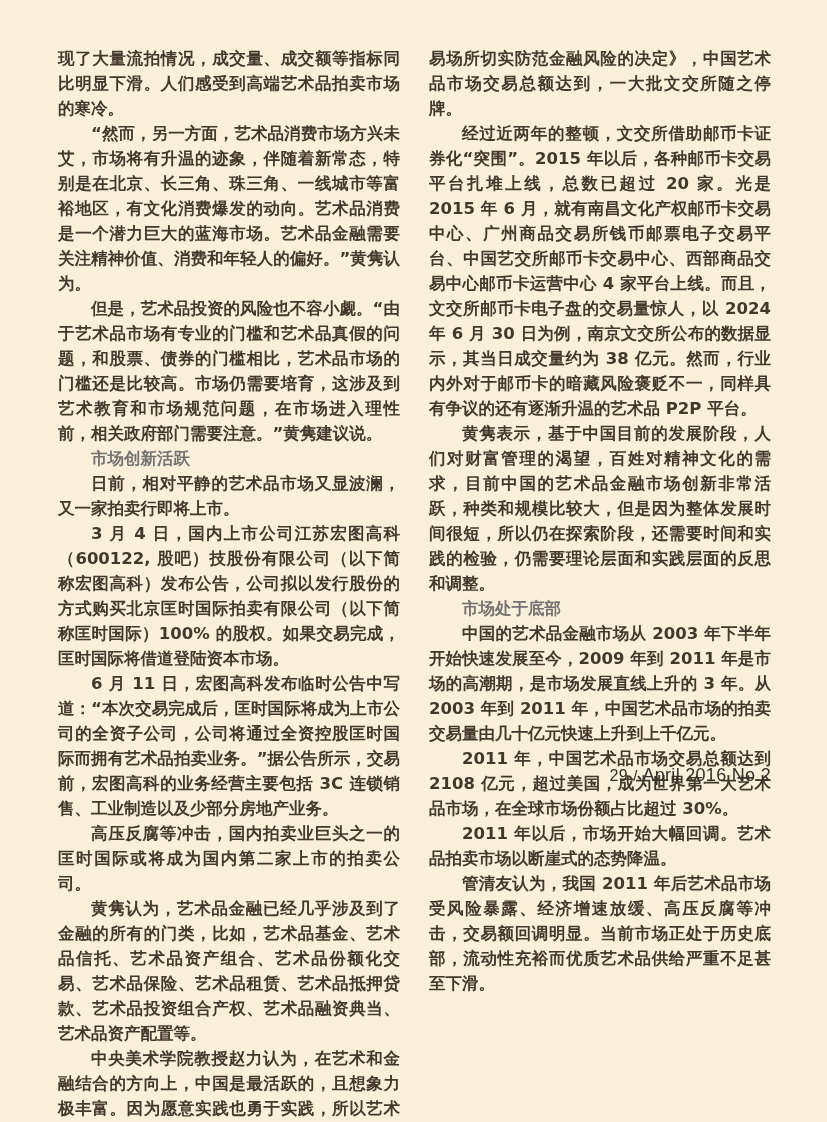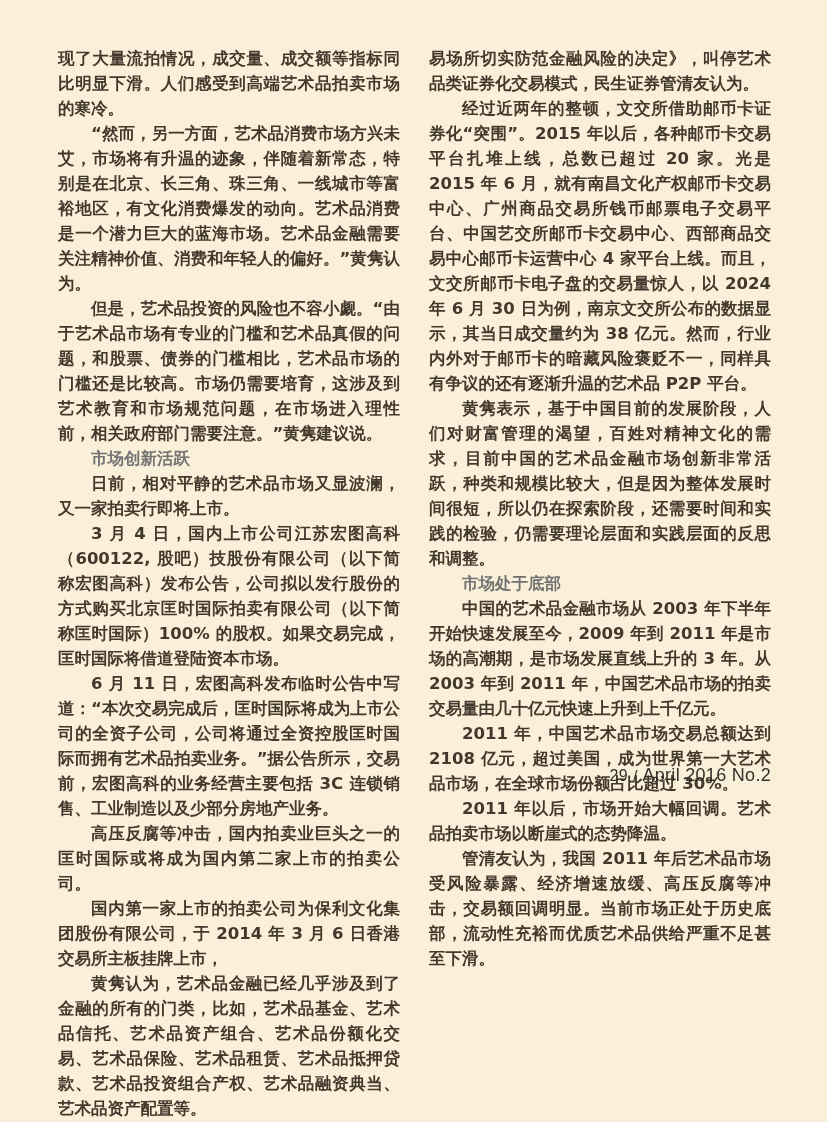--- a/index.html
+++ b/index.html
@@ -53,26 +53,25 @@
   <div class="columns">
     <div class="col">
         <p class="no-indent">现了大量流拍情况，成交量、成交额等指标同比明显下滑。人们感受到高端艺术品拍卖市场的寒冷。</p>
         <p>“然而，另一方面，艺术品消费市场方兴未艾，市场将有升温的迹象，伴随着新常态，特别是在北京、长三角、珠三角、一线城市等富裕地区，有文化消费爆发的动向。艺术品消费是一个潜力巨大的蓝海市场。艺术品金融需要关注精神价值、消费和年轻人的偏好。”黄隽认为。</p>
         <p>但是，艺术品投资的风险也不容小觑。“由于艺术品市场有专业的门槛和艺术品真假的问题，和股票、债券的门槛相比，艺术品市场的门槛还是比较高。市场仍需要培育，这涉及到艺术教育和市场规范问题，在市场进入理性前，相关政府部门需要注意。”黄隽建议说。</p>
         <p class="heading">市场创新活跃</p>
         <p>日前，相对平静的艺术品市场又显波澜，又一家拍卖行即将上市。</p>
         <p>3 月 4 日，国内上市公司江苏宏图高科（600122, 股吧）技股份有限公司（以下简称宏图高科）发布公告，公司拟以发行股份的方式购买北京匡时国际拍卖有限公司（以下简称匡时国际）100% 的股权。如果交易完成，匡时国际将借道登陆资本市场。</p>
         <p>6 月 11 日，宏图高科发布临时公告中写道：“本次交易完成后，匡时国际将成为上市公司的全资子公司，公司将通过全资控股匡时国际而拥有艺术品拍卖业务。”据公告所示，交易前，宏图高科的业务经营主要包括 3C 连锁销售、工业制造以及少部分房地产业务。</p>
         <p>高压反腐等冲击，国内拍卖业巨头之一的匡时国际或将成为国内第二家上市的拍卖公司。</p>
-        <p>国内第一家上市的拍卖公司为保利文化集团股份有限公司，于 2014 年 3 月 6 日香港交易所主板挂牌上市，</p>
         <p>黄隽认为，艺术品金融已经几乎涉及到了金融的所有的门类，比如，艺术品基金、艺术品信托、艺术品资产组合、艺术品份额化交易、艺术品保险、艺术品租赁、艺术品抵押贷款、艺术品投资组合产权、艺术品融资典当、艺术品资产配置等。</p>
         <p>中央美术学院教授赵力认为，在艺术和金融结合的方向上，中国是最活跃的，且想象力极丰富。因为愿意实践也勇于实践，所以艺术品金融发展也快。</p>
       </div>
     <div class="col">
-        <p class="no-indent">易场所切实防范金融风险的决定》，叫停艺术品类证券化交易模式，民生证券管清友认为。</p>
+        <p class="no-indent">易场所切实防范金融风险的决定》，中国艺术品市场交易总额达到，一大批文交所随之停牌。</p>
         <p>经过近两年的整顿，文交所借助邮币卡证券化“突围”。2015 年以后，各种邮币卡交易平台扎堆上线，总数已超过 20 家。光是 2015 年 6 月，就有南昌文化产权邮币卡交易中心、广州商品交易所钱币邮票电子交易平台、中国艺交所邮币卡交易中心、西部商品交易中心邮币卡运营中心 4 家平台上线。而且，文交所邮币卡电子盘的交易量惊人，以 2024 年 6 月 30 日为例，南京文交所公布的数据显示，其当日成交量约为 38 亿元。然而，行业内外对于邮币卡的暗藏风险褒贬不一，同样具有争议的还有逐渐升温的艺术品 P2P 平台。</p>
         <p>黄隽表示，基于中国目前的发展阶段，人们对财富管理的渴望，百姓对精神文化的需求，目前中国的艺术品金融市场创新非常活跃，种类和规模比较大，但是因为整体发展时间很短，所以仍在探索阶段，还需要时间和实践的检验，仍需要理论层面和实践层面的反思和调整。</p>
         <p class="heading">市场处于底部</p>
         <p>中国的艺术品金融市场从 2003 年下半年开始快速发展至今，2009 年到 2011 年是市场的高潮期，是市场发展直线上升的 3 年。从 2003 年到 2011 年，中国艺术品市场的拍卖交易量由几十亿元快速上升到上千亿元。</p>
         <p>2011 年，中国艺术品市场交易总额达到 2108 亿元，超过美国，成为世界第一大艺术品市场，在全球市场份额占比超过 30%。</p>
         <p>2011 年以后，市场开始大幅回调。艺术品拍卖市场以断崖式的态势降温。</p>
         <p>管清友认为，我国 2011 年后艺术品市场受风险暴露、经济增速放缓、高压反腐等冲击，交易额回调明显。当前市场正处于历史底部，流动性充裕而优质艺术品供给严重不足甚至下滑。</p>
       </div>
   </div>
 

